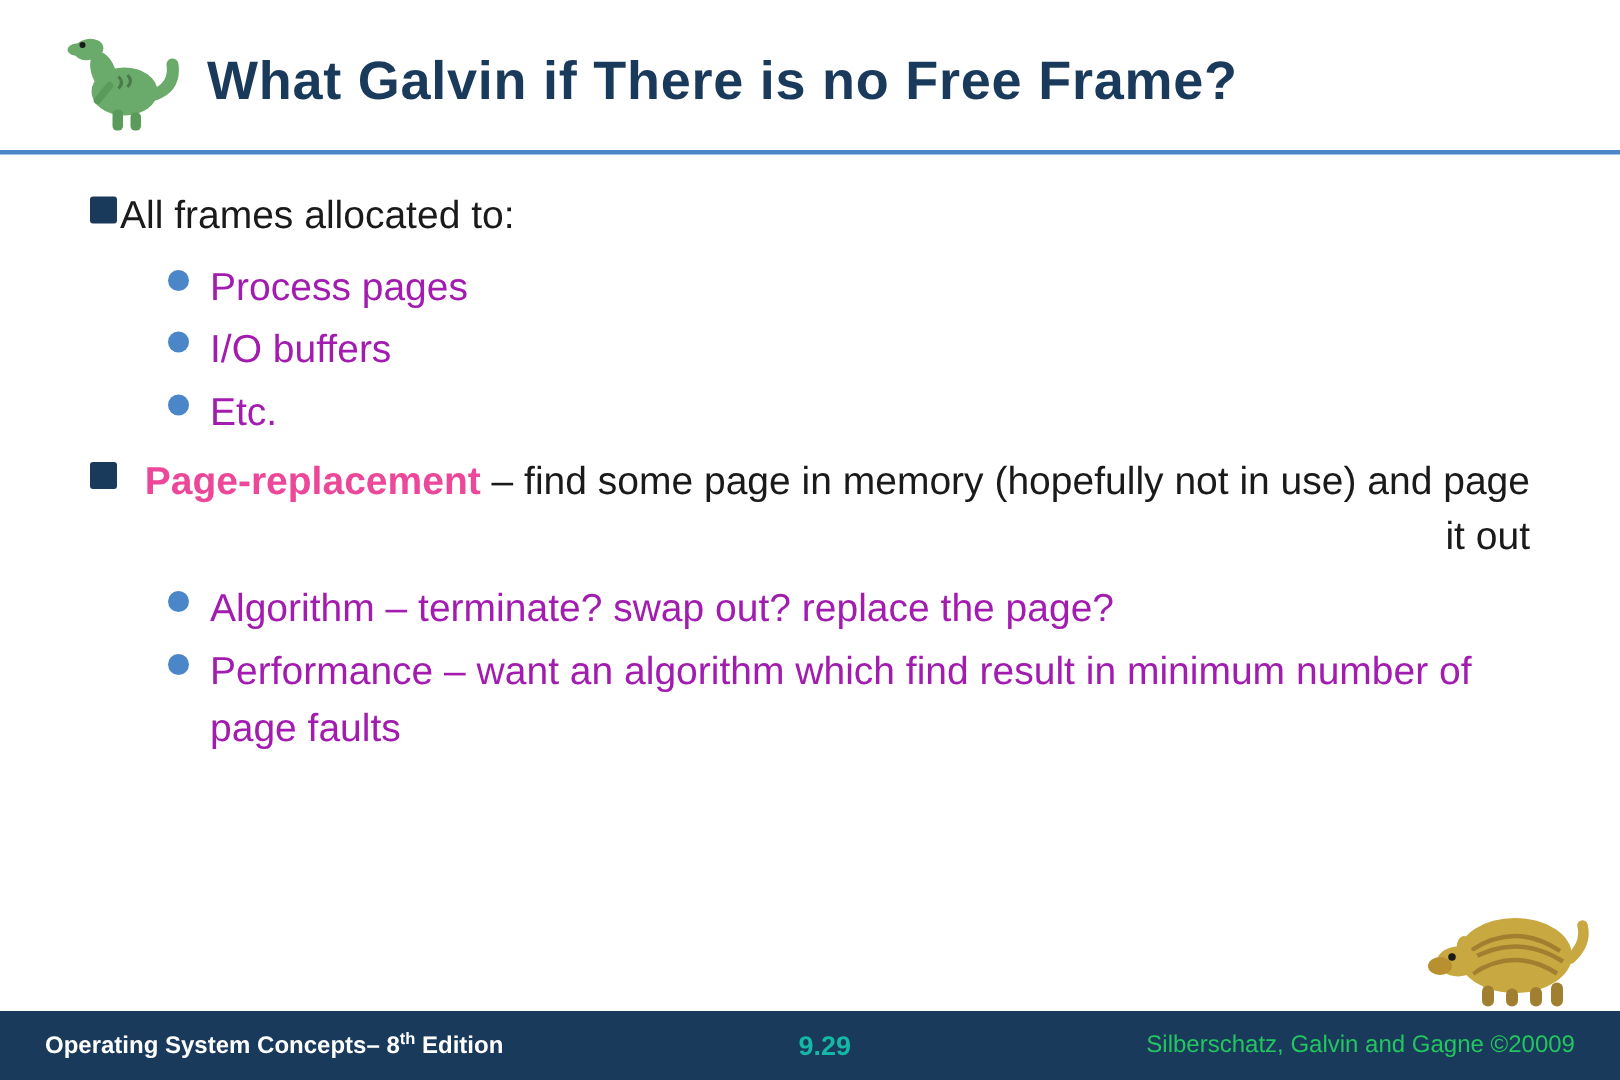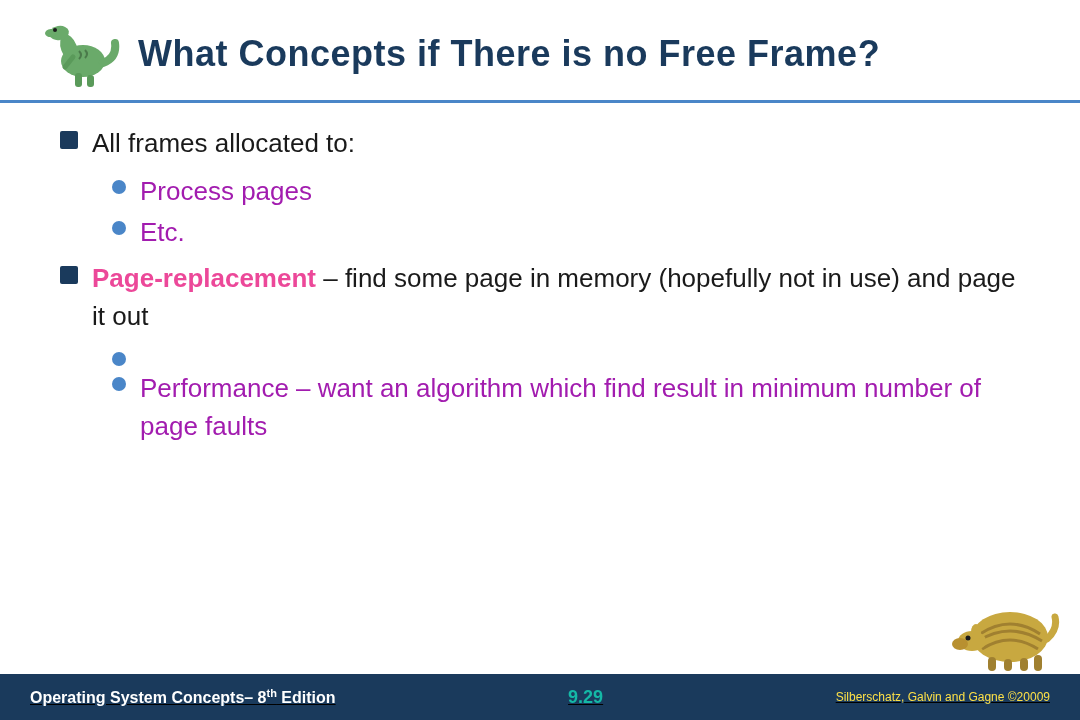--- a/index.html
+++ b/index.html
@@ -47,22 +47,23 @@
 
     
     .content {
       padding: 22px 60px 10px 60px;
     }
 
     
     .main-item {
       display: flex;
       align-items: flex-start;
-      gap: 14px;
+      gap: 2px;
       margin-bottom: 10px;
+      text-align: right;
     }
 
     .main-bullet {
       width: 18px;
       height: 18px;
       background: #1a3a5c;
       border-radius: 2px;
       flex-shrink: 0;
       margin-top: 6px;
     }
@@ -112,43 +113,42 @@
       position: absolute;
       bottom: 0;
       left: 0;
       right: 0;
       height: 46px;
       background: #1a3a5c;
       display: flex;
       align-items: center;
       justify-content: space-between;
       padding: 0 30px;
-      text-decoration: underline;
     }
 
     .footer-left {
       color: #ffffff;
       font-size: 16px;
       font-weight: bold;
     }
 
     .footer-sup {
       font-size: 11px;
       vertical-align: super;
     }
 
     .footer-center {
       color: #14b8a6;
       font-size: 18px;
       font-weight: bold;
     }
 
     .footer-right {
-      color: #fde047;
-      font-size: 12px;
+      color: #22c55e;
+      font-size: 16px;
     }
 
     
     .bottom-dino {
       position: absolute;
       bottom: 46px;
       right: 20px;
       width: 110px;
       height: 95px;
     }
@@ -189,53 +189,58 @@
         <rect x="30" y="50" width="7" height="14" rx="3" fill="#5a9a5a"></rect>
         <rect x="42" y="52" width="7" height="12" rx="3" fill="#5a9a5a"></rect>
 
         <line x1="28" y1="34" x2="20" y2="44" stroke="#5a9a5a" stroke-width="5" stroke-linecap="round"></line>
 
         <path d="M34 28 Q38 32 34 36" stroke="#4a7a4a" stroke-width="2" fill="none"></path>
         <path d="M40 27 Q44 31 40 35" stroke="#4a7a4a" stroke-width="2" fill="none"></path>
       </g>
     </svg>
 
-    <h1 class="header-title">What Concepts if There is no Free Frame?</h1>
+    <h1 class="header-title">What Galvin if There is no Free Frame?</h1>
   </div>
 
   <div class="content">
 
     <div class="main-item-block">
       <div class="main-item">
         <div class="main-bullet"></div>
         <span class="main-text">All frames allocated to:</span>
       </div>
       <div class="sub-list">
         <div class="sub-item">
           <div class="sub-bullet"></div>
           <span class="sub-text">Process pages</span>
+        </div>
+        <div class="sub-item">
+          <div class="sub-bullet"></div>
+          <span class="sub-text">I/O buffers</span>
         </div>
         <div class="sub-item">
           <div class="sub-bullet"></div>
           <span class="sub-text">Etc.</span>
         </div>
       </div>
     </div>
 
 
     <div class="main-item-block">
       <div class="main-item">
         <div class="main-bullet"></div>
         <span class="page-replacement-text">
           <span class="highlight-blue">Page-replacement</span><span> – find some page in memory (hopefully not in use) and page it out</span>
         </span>
       </div>
       <div class="sub-list">
         <div class="sub-item">
           <div class="sub-bullet"></div>
+          <span class="sub-text">Algorithm – terminate? swap out? replace the page?</span>
         </div>
         <div class="sub-item">
           <div class="sub-bullet"></div>
           <span class="sub-text">Performance – want an algorithm which find result in minimum number of page faults</span>
         </div>
       </div>
     </div>
 
 
   </div>

